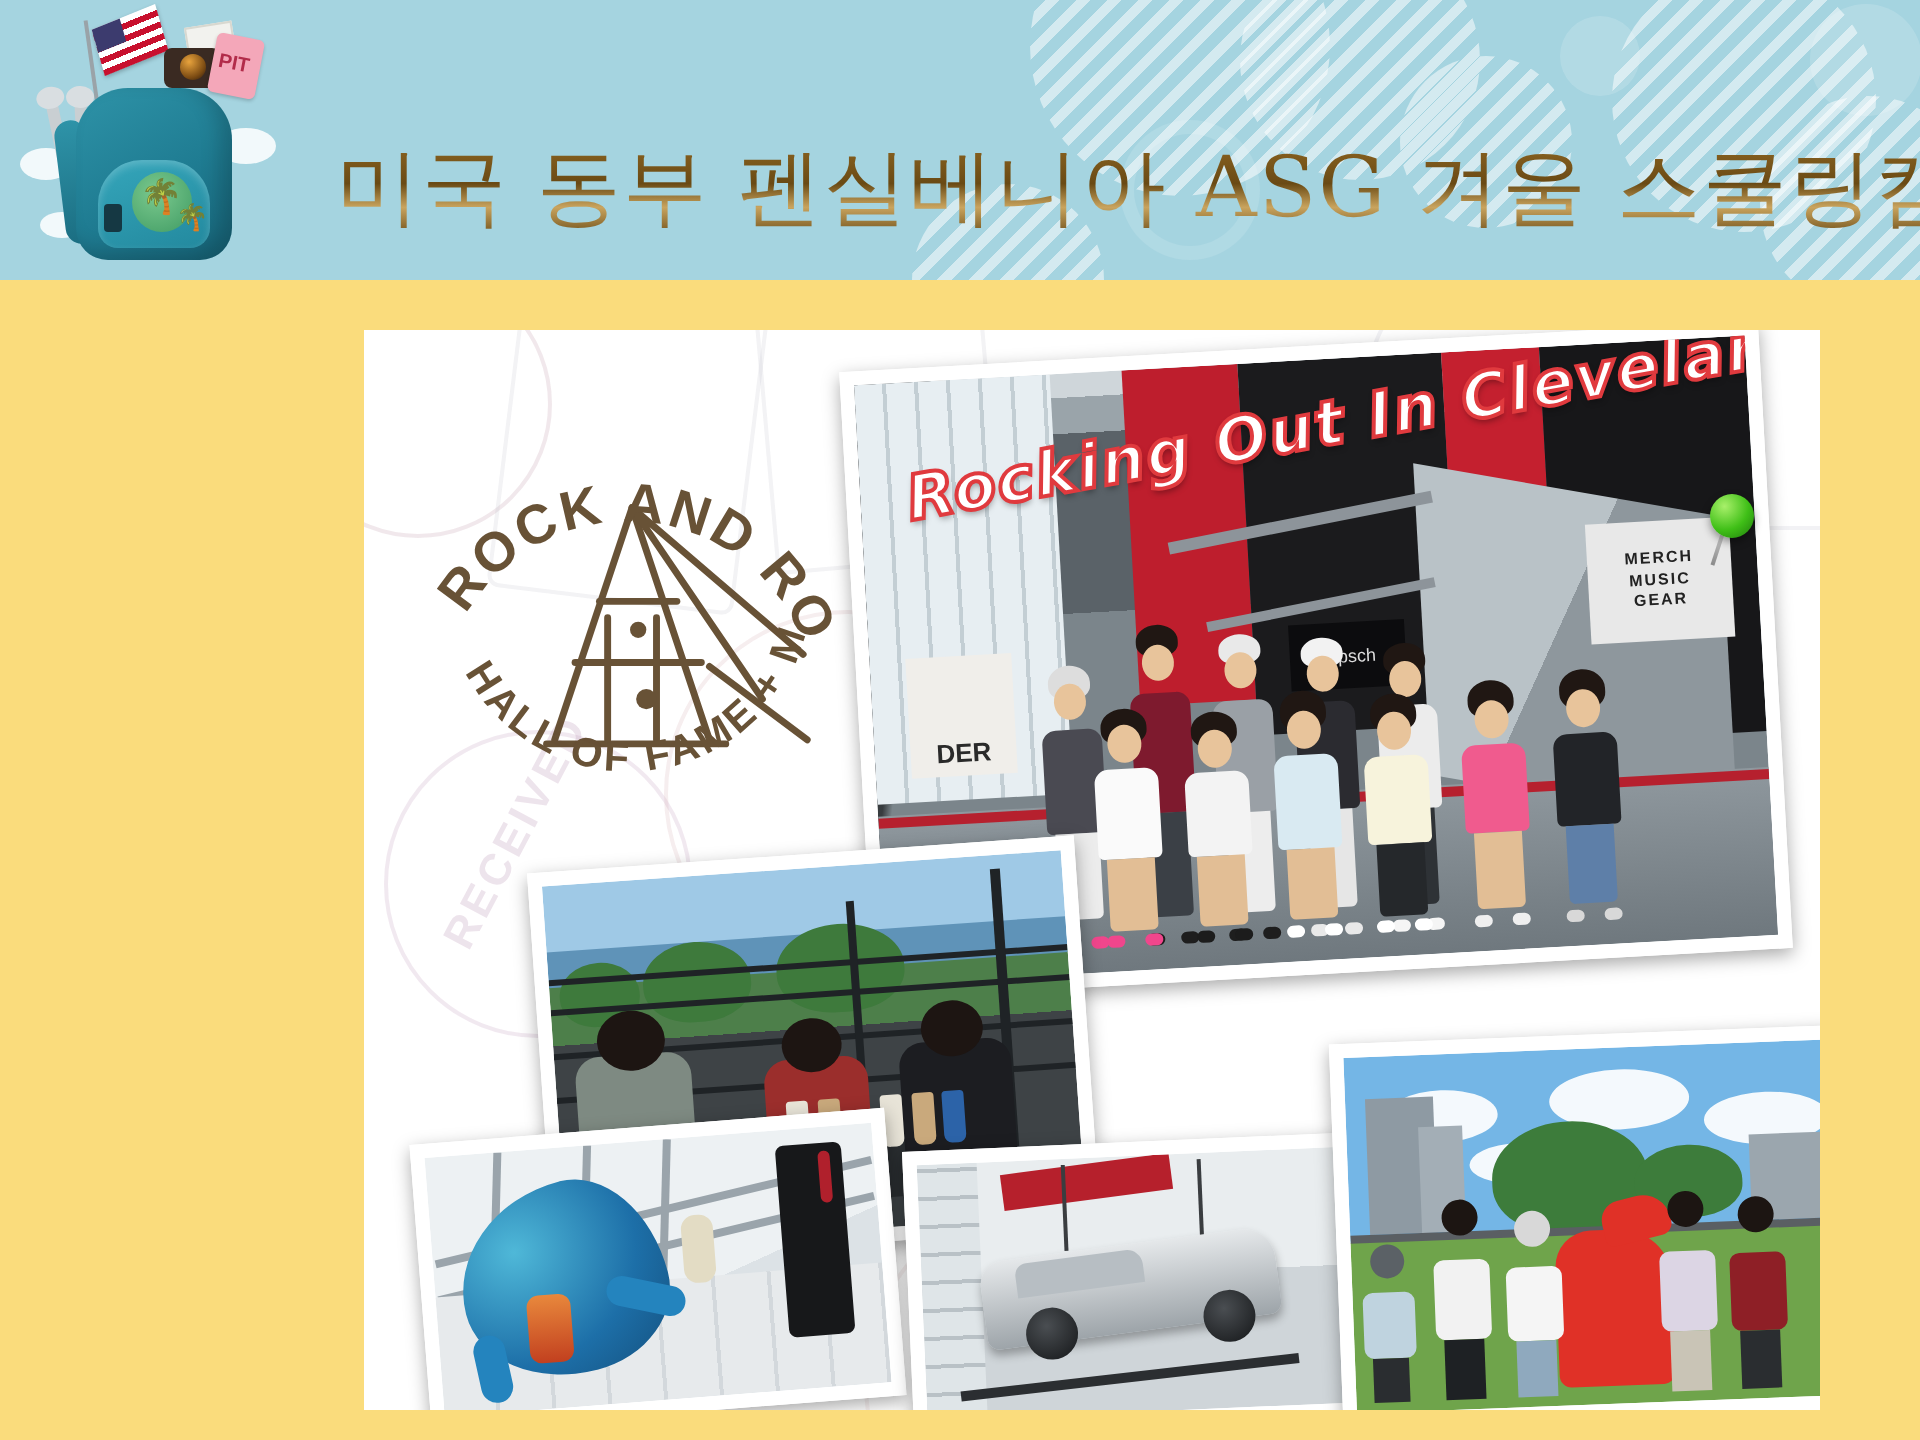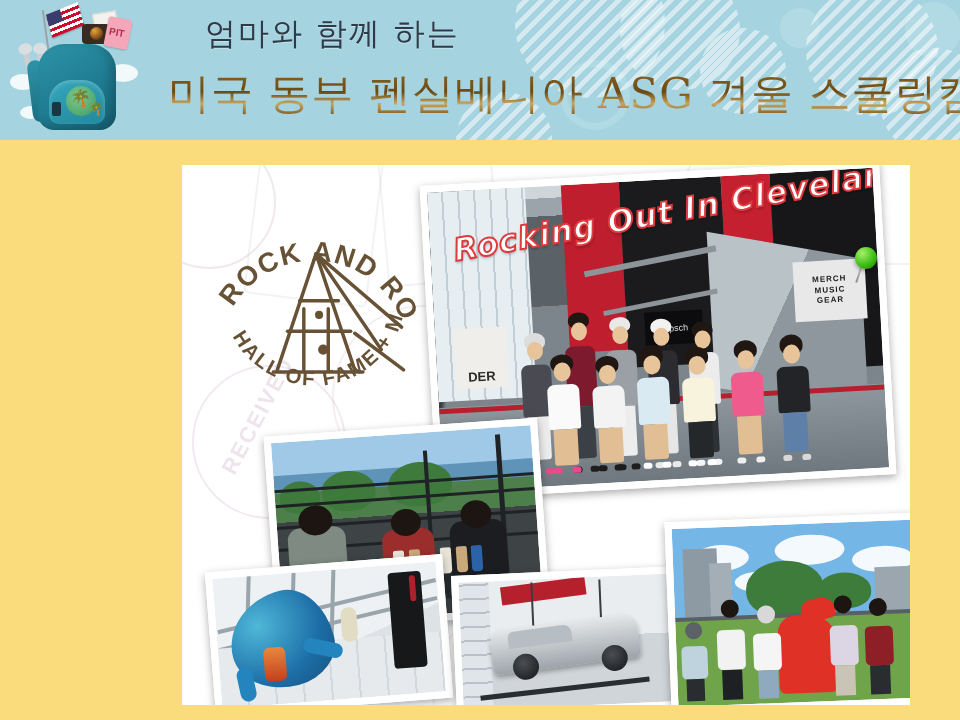--- a/index.html
+++ b/index.html
@@ -298,21 +298,20 @@
       </div>
       <div class="bp-strap"></div>
       <div class="bp-bag"></div>
       <div class="bp-pocket"></div>
       <div class="bp-circle"></div>
       <div class="bp-palm">🌴</div>
       <div class="bp-palm2">🌴</div>
       <div class="bp-buckle"></div>
     </div>
 
-    <div class="hdr-subtitle">엄마와 함께 하는</div>
     <div class="hdr-title">미국 동부 펜실베니아 ASG 겨울 스쿨링캠프</div>
   </div>
 
   <div class="panel">
 
     <div class="stamps">
       <div class="stamp" style="left:-40px;top:-30px;width:130px;height:130px;"></div>
       <div class="stamp" style="left:10px;top:200px;width:150px;height:150px;
            border-color:rgba(160,100,150,.26);"></div>
       <div class="stamp rect" style="left:70px;top:-18px;width:120px;height:150px;transform:rotate(7deg);"></div>

